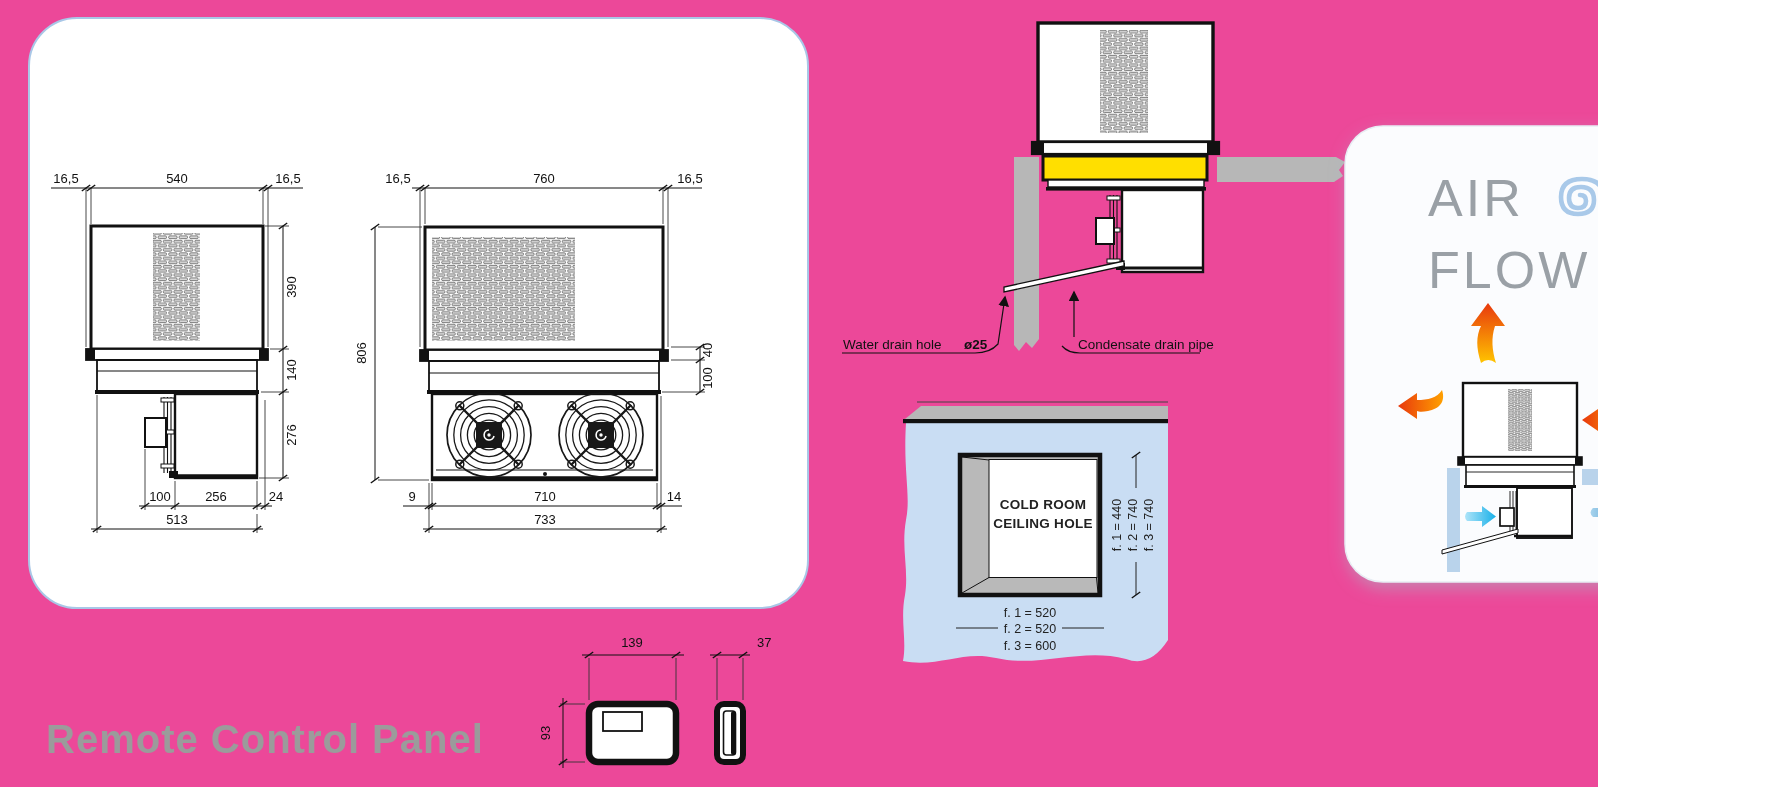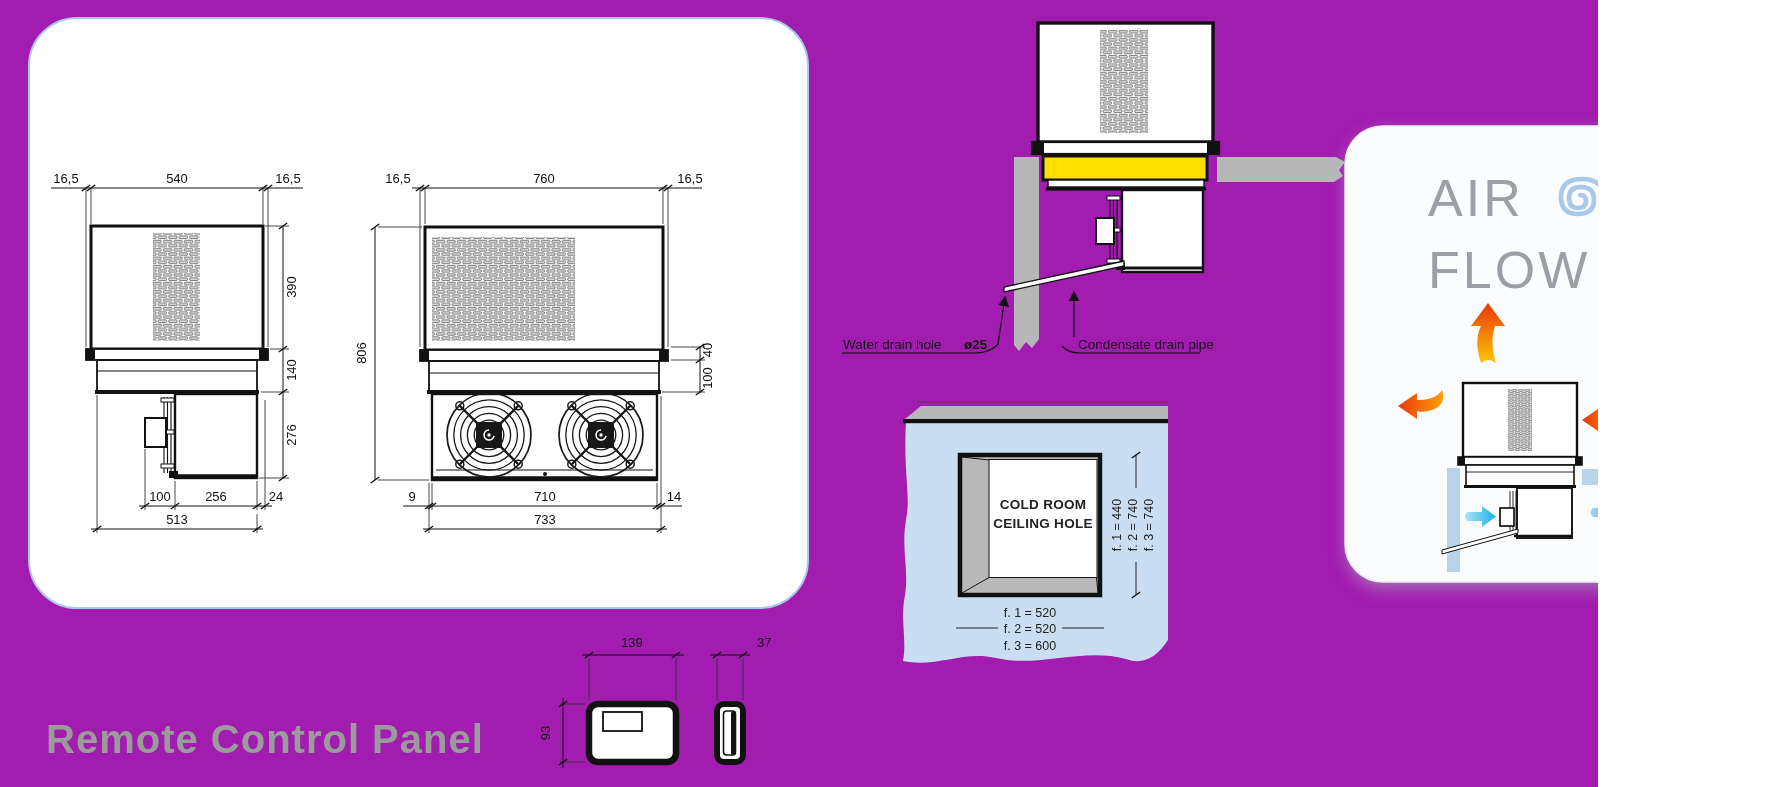--- a/index.html
+++ b/index.html
@@ -1,16 +1,16 @@
 <!DOCTYPE html>
 <html><head>
 <meta charset="utf-8">
 <style>
   html,body{margin:0;padding:0;background:#fff;}
-  .stage{position:relative;width:1598px;height:787px;background:#a21caf;overflow:hidden;
+  .stage{position:relative;width:1598px;height:787px;background:#ec4899;overflow:hidden;
          font-family:"Liberation Sans",sans-serif;}
   svg{position:absolute;left:0;top:0;}
   text{font-family:"Liberation Sans",sans-serif;}
   .dim{font-size:13px;fill:#111;}
   .dimb{font-size:13.5px;font-weight:bold;fill:#111;}
   .lbl{font-size:13.5px;fill:#111;}
   .holet{font-size:13.5px;font-weight:bold;fill:#222;letter-spacing:.3px;}
   .fdim{font-size:12.5px;fill:#222;}
   .big{font-size:52px;fill:#9aa0a6;letter-spacing:3px;}
   .remote{font-size:40px;font-weight:bold;fill:#9b9b9b;letter-spacing:1px;}

